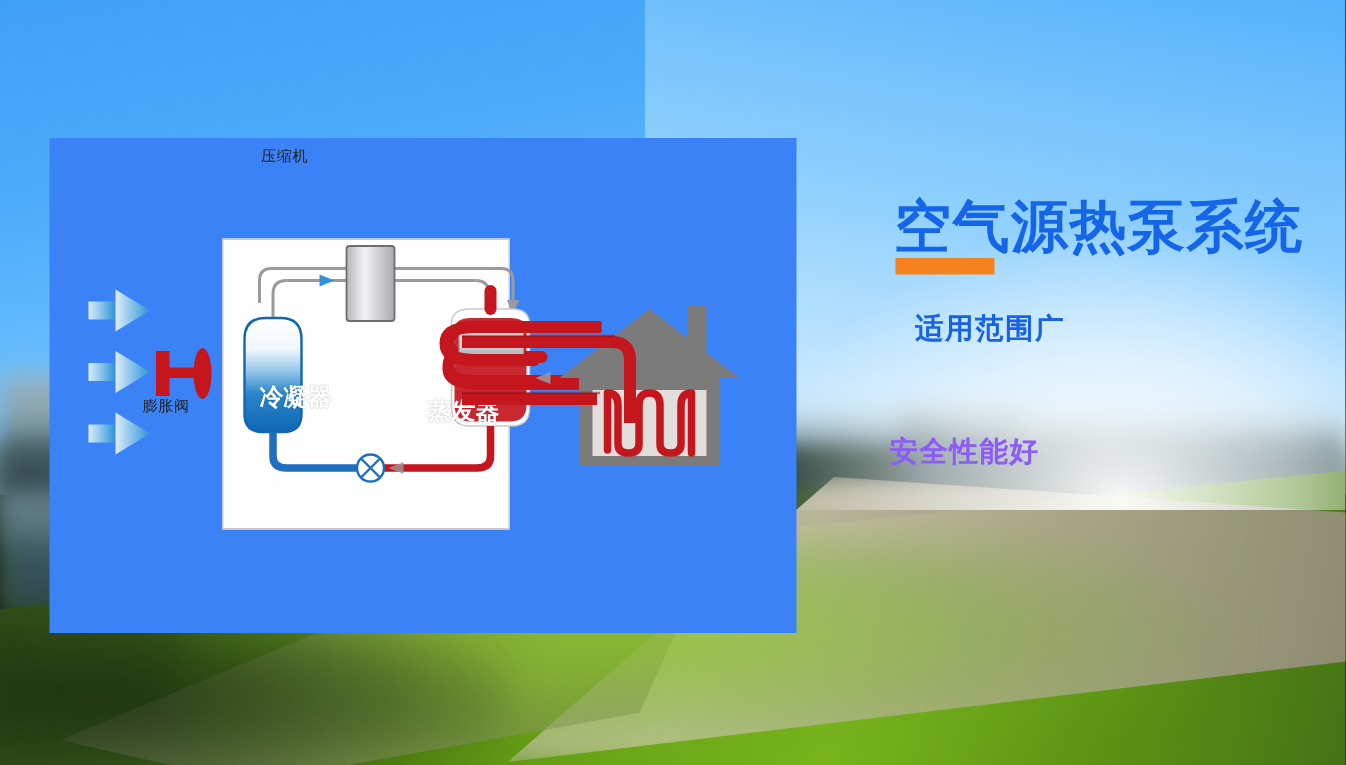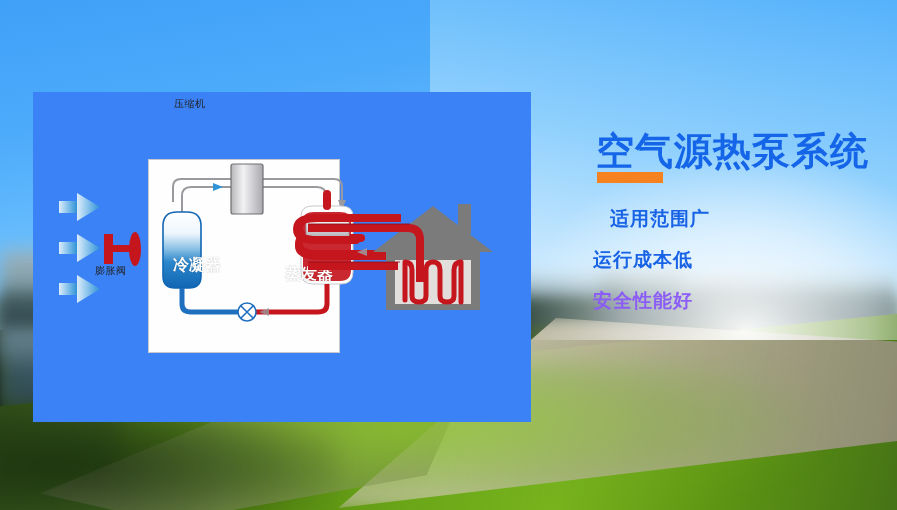--- a/index.html
+++ b/index.html
@@ -372,16 +372,15 @@
       </g>
     </svg>
 
   </div>
 
   <div class="rp-title" style="color:#1565e8;">空气源热泵系统</div>
 
   <div class="rp-rule" style="background:#f5821f;"></div>
 
   <div class="rp-bullet rp-b0" style="color:#1862e6;">适用范围广</div>
-  <div class="rp-bullet rp-b1" style="color:#1862e6;">运行成本低</div>
   <div class="rp-bullet rp-b2" style="color:#8b5cf6;">安全性能好</div>
 
 </div>
 
 </body></html>

